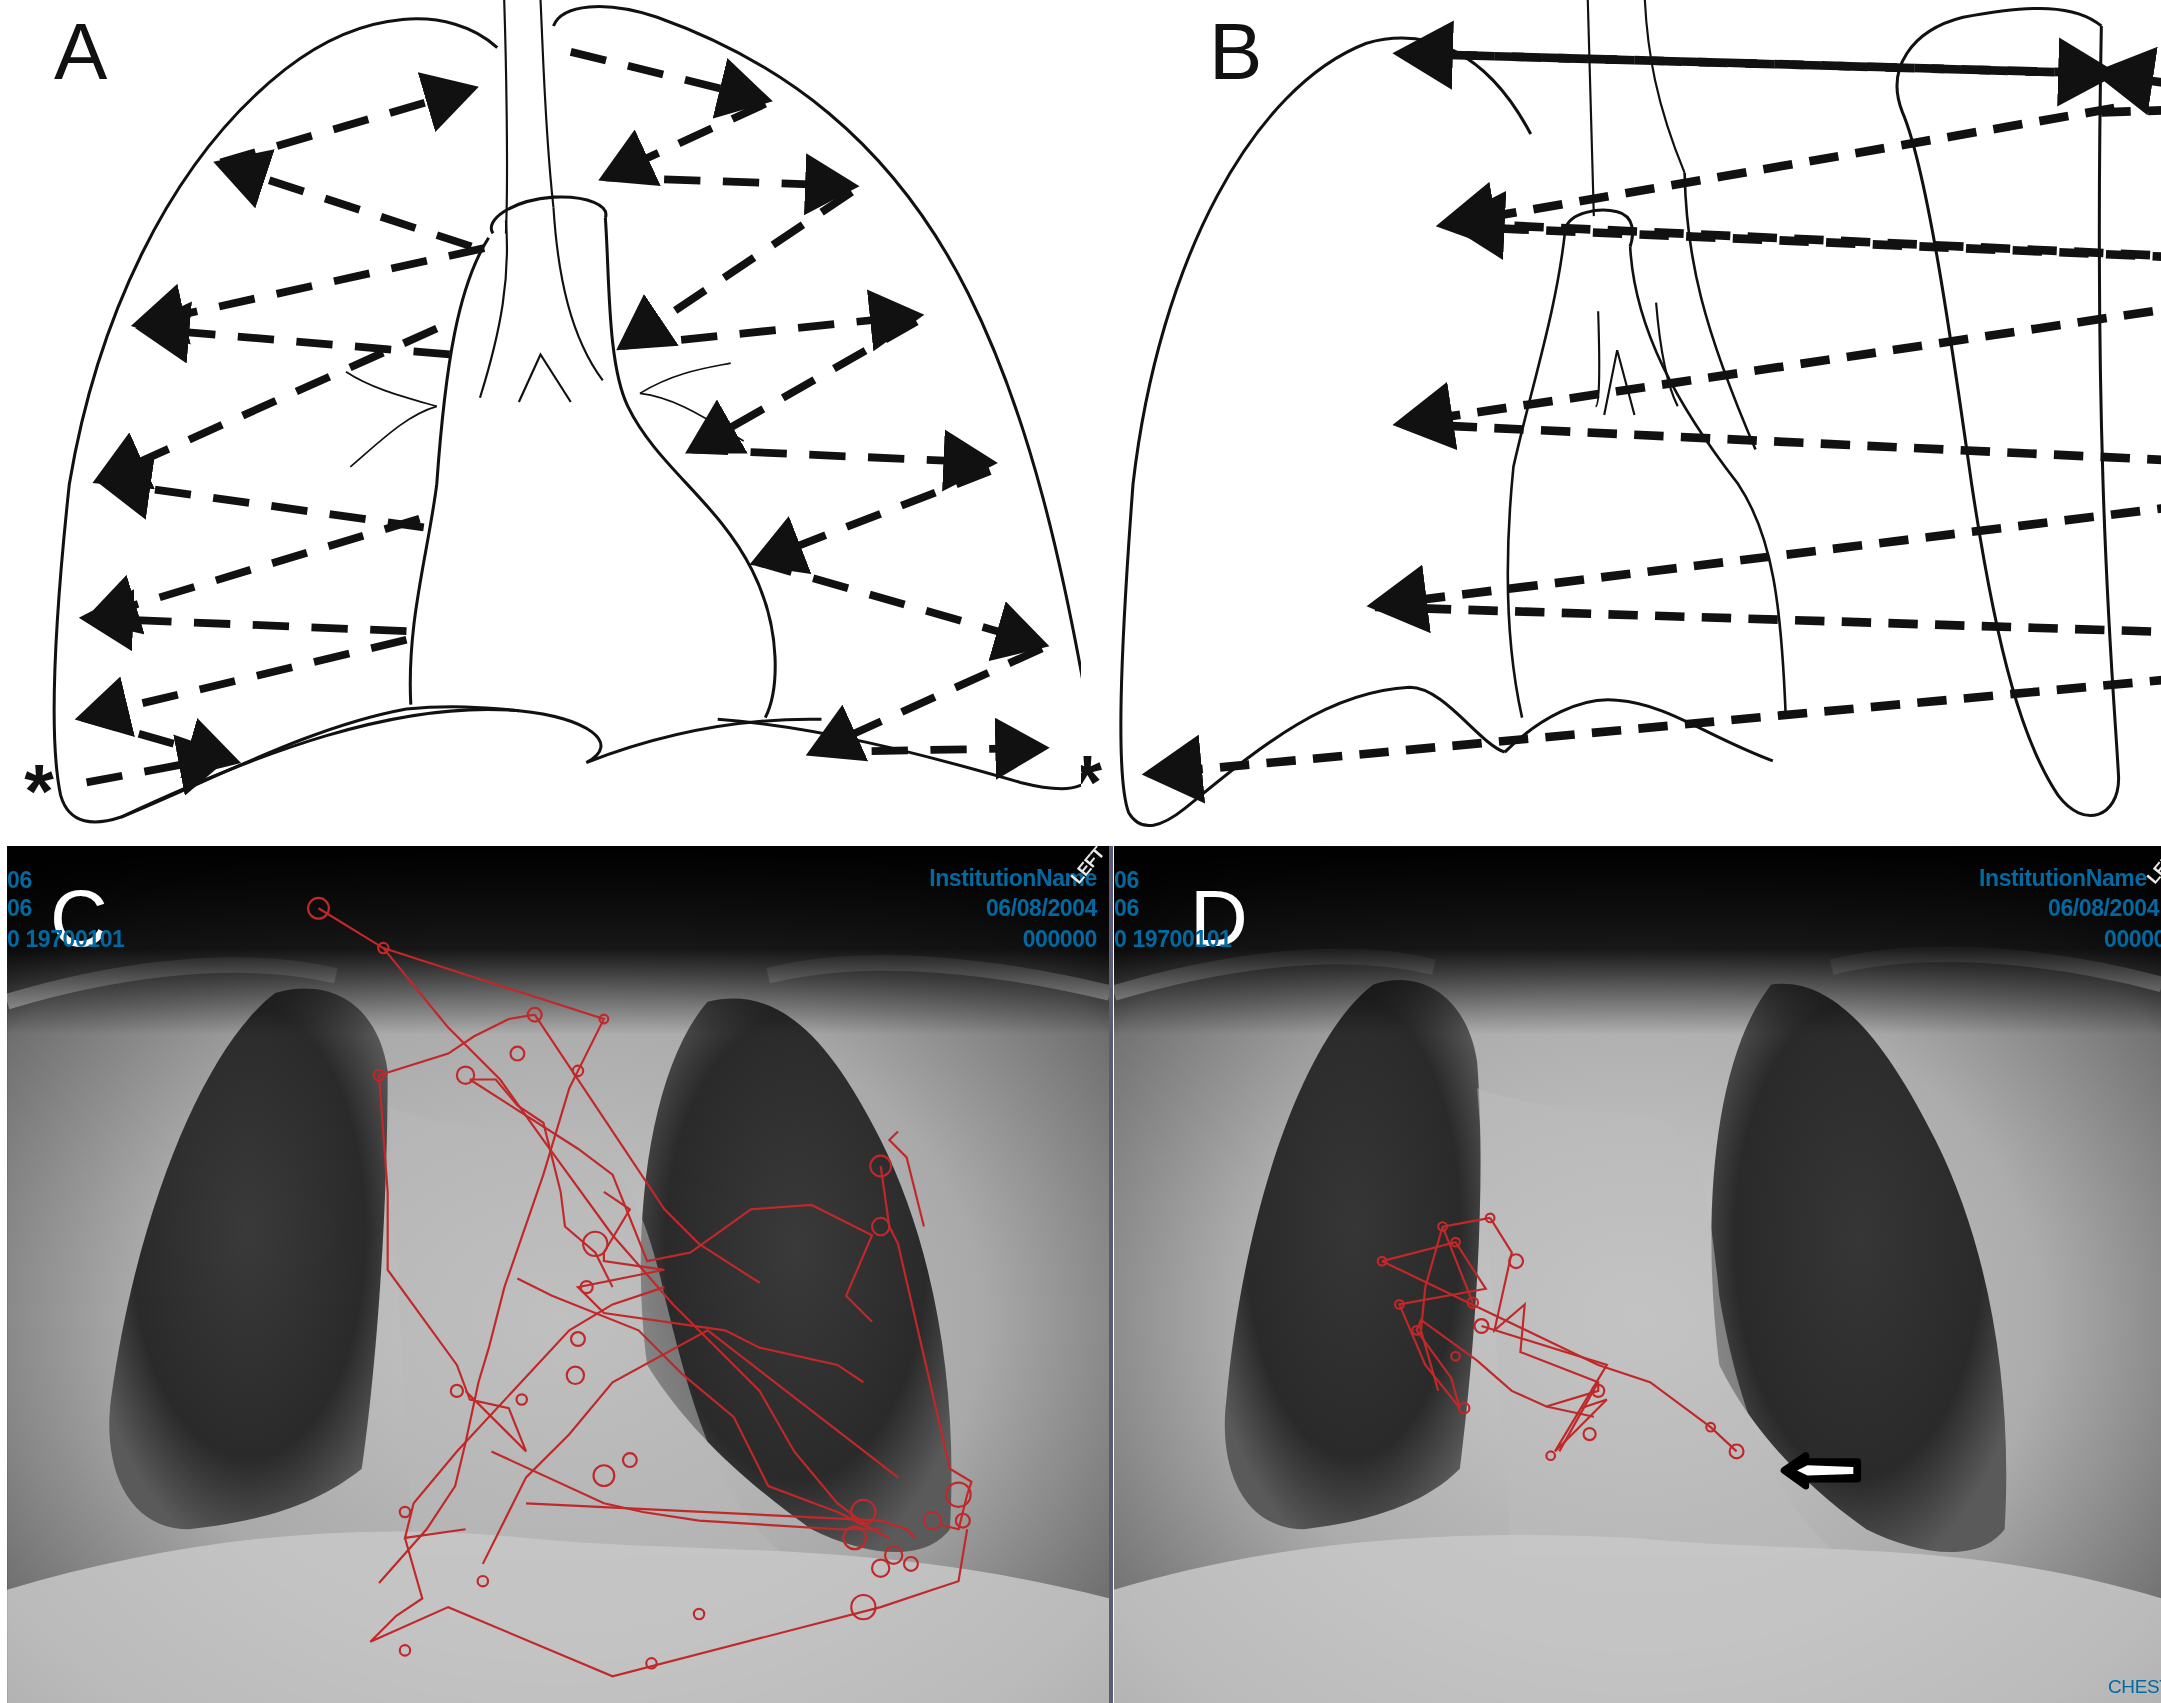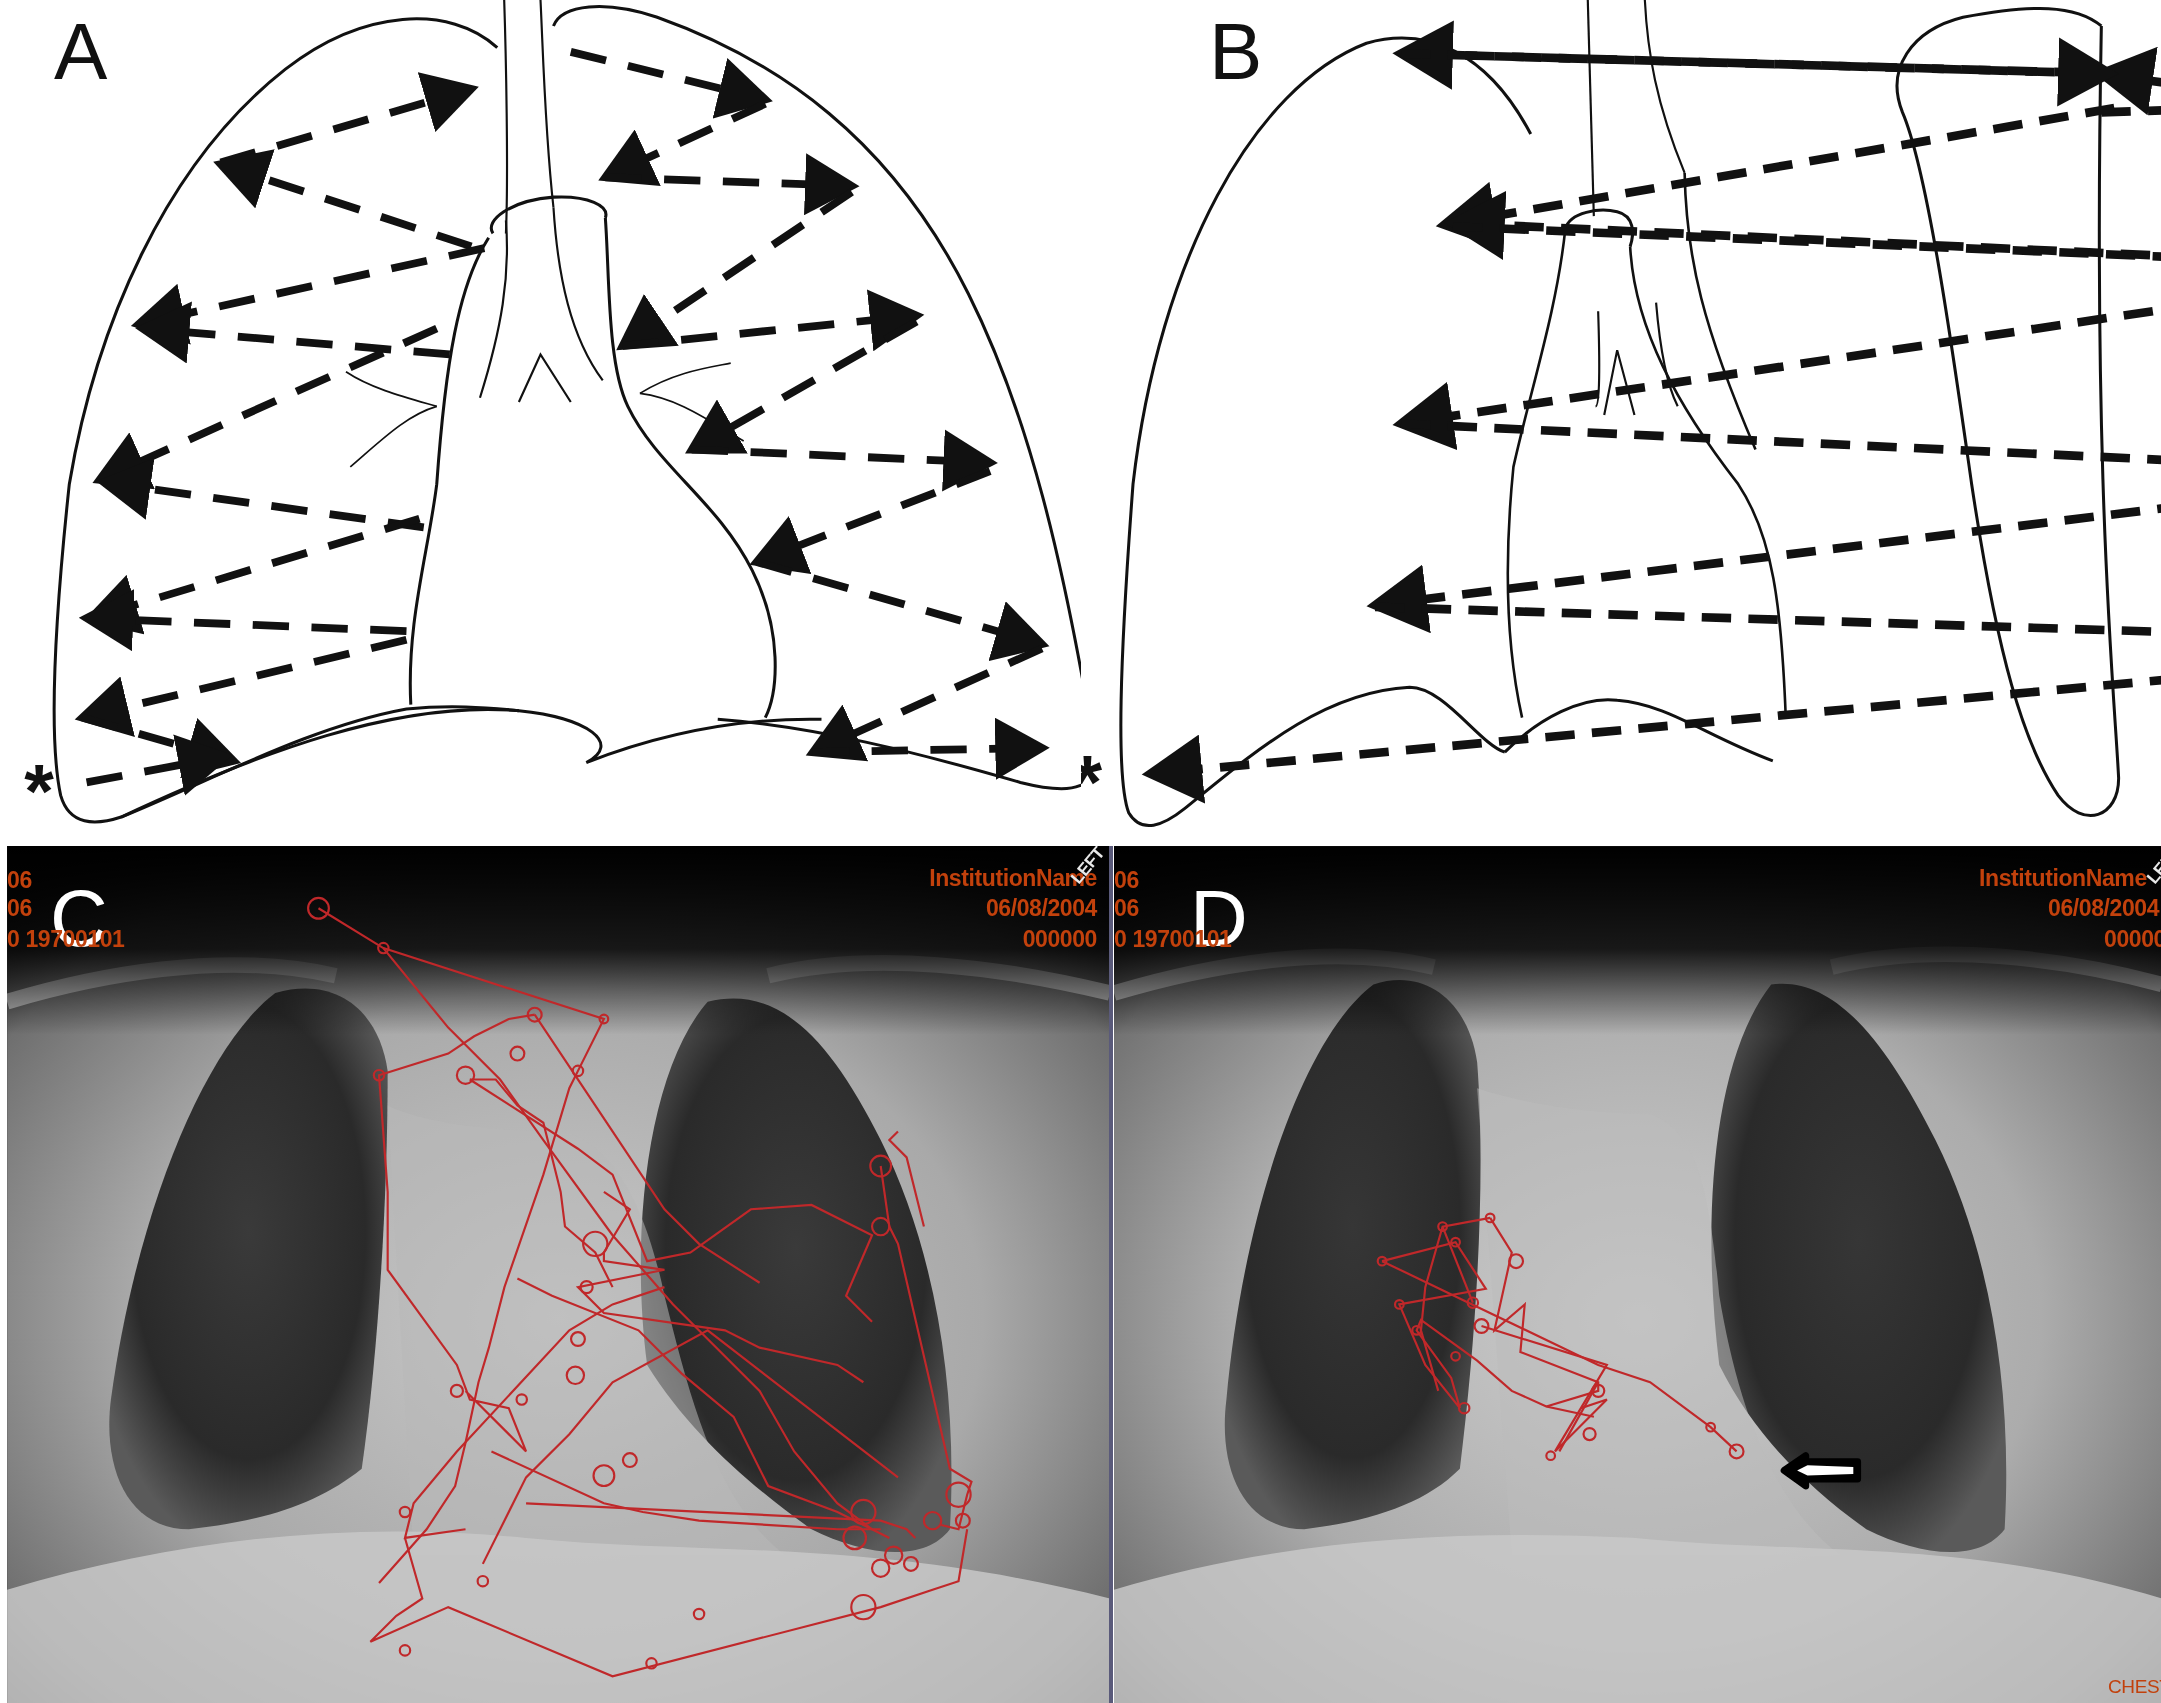--- a/index.html
+++ b/index.html
@@ -1,21 +1,21 @@
 <!DOCTYPE html>
 <html style="font-size:14px"><head>
 <meta charset="utf-8">
 <style>
   html, body { margin:0; padding:0; background:#ffffff; }
   body { width:2162px; height:1703px; position:relative; overflow:hidden; font-family:"DejaVu Sans", sans-serif; }
   .panel { position:absolute; }
   .panel-label { position:absolute; font-family:"Liberation Sans", sans-serif; font-size:80px; line-height:1; }
   .lbl-dark { color:#111; }
   .lbl-light { color:#fff; }
-  .overlay-text { position:absolute; font-family:"Liberation Sans", sans-serif; font-weight:bold; color:#c2410c; font-size:23px; letter-spacing:-0.4px; white-space:nowrap; }
+  .overlay-text { position:absolute; font-family:"Liberation Sans", sans-serif; font-weight:bold; color:#0369a1; font-size:23px; letter-spacing:-0.4px; white-space:nowrap; }
   .overlay-text.r { text-align:right; }
   svg { position:absolute; left:0; top:0; }
   .xray { position:absolute; top:846px; height:858px; background:#000; overflow:hidden; }
   .divider { position:absolute; left:1109px; top:846px; width:4.3px; height:858px; background:#5a5a7a; }
 </style>
 </head>
 <body>
 
 <div class="panel" style="left:0;top:0;width:1081px;height:830px;">
   <div class="panel-label lbl-dark" style="left:54px;top:12px;">A</div>

